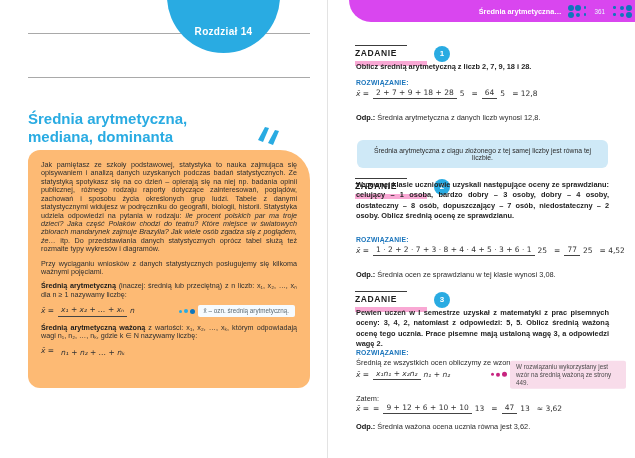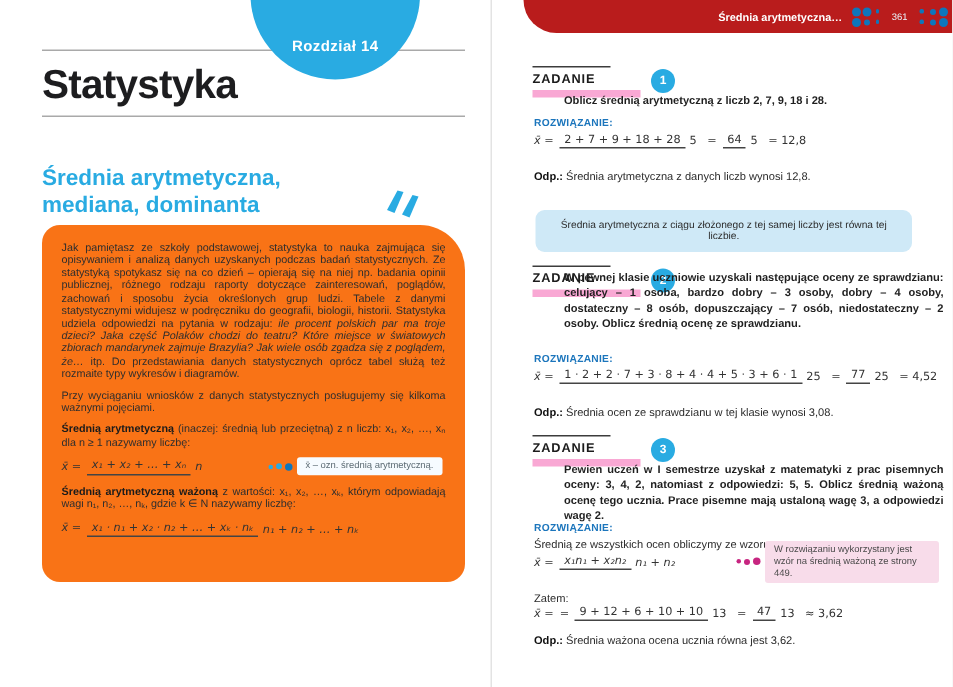--- a/index.html
+++ b/index.html
@@ -9,21 +9,21 @@
 
   
   .rule{position:absolute;left:28px;width:282px;height:1px;background:#a9a9a9;}
   .rule-top{top:33px;} .rule-bottom{top:77px;}
   .chapter-circle{position:absolute;left:167px;top:-60px;width:113px;height:113px;border-radius:50%;
                   background:#29abe2;z-index:3;display:flex;align-items:flex-end;justify-content:center;}
   .chapter-circle span{color:#fff;font-weight:bold;font-size:10px;padding-bottom:16px;letter-spacing:.3px;}
   .page-title{position:absolute;left:28px;top:41px;font-size:27px;font-weight:bold;color:#1d1d1f;letter-spacing:-.5px;}
   .section-heading{position:absolute;left:28px;top:110px;font-size:15px;font-weight:bold;color:#29abe2;line-height:1.2;}
   .quote-icon{position:absolute;left:258px;top:126px;}
-  .intro-box{position:absolute;left:28px;top:150px;width:282px;height:238px;background:#f97316;
+  .intro-box{position:absolute;left:28px;top:150px;width:282px;height:238px;background:#fdba74;
              border-radius:12px 30px 12px 12px;padding:11px 13px;box-sizing:border-box;
              font-size:7.2px;line-height:1.17;text-align:justify;color:#2e2e2e;}
   .intro-box p{margin:0 0 6px 0;}
   .intro-box .it{font-style:italic;}
   .def{margin:0 0 3px 0;}
   .def b{color:#1b1b1b;margin-top:32px;}
 
   
   .formula{display:flex;align-items:center;gap:4px;font-family:"DejaVu Sans",sans-serif;
            font-size:7.5px;color:#333;}
@@ -43,38 +43,38 @@
   .nd.b2{width:4px;height:4px;background:#29abe2;}
   .nd.b3{width:5px;height:5px;background:#0e76bc;}
   .nd.p1{width:3px;height:3px;background:#c72580;}
   .nd.p2{width:4px;height:4px;background:#c72580;}
   .nd.p3{width:5px;height:5px;background:#c72580;}
   .note-card{background:#f6fbff;border-radius:2px;padding:2px 6px;font-size:6.3px;color:#5c6b74;
              font-family:"Liberation Sans",sans-serif;font-style:normal;line-height:1.3;}
   .note-card.pink{background:#f8dcea;color:#4a4a4a;width:104px;}
 
   
-  .header-bar{position:absolute;left:349px;top:0;width:286px;height:22px;background:#b91c1c;
+  .header-bar{position:absolute;left:349px;top:0;width:286px;height:22px;background:#d946ef;
               border-radius:0 0 0 22px;display:flex;align-items:center;justify-content:flex-end;
               gap:6px;padding-right:3px;box-sizing:border-box;z-index:2;}
   .header-title{color:#fff;font-weight:bold;font-size:7.3px;}
   .header-page{color:#eaf6fd;font-size:6.3px;}
   .dotgrid{display:grid;grid-template-columns:repeat(3,7px);grid-auto-rows:7px;
            align-items:center;justify-items:center;}
   .dot{border-radius:50%;background:#0e76bc;display:block;}
   .dot.s{width:2.5px;height:2.5px;} .dot.m{width:4px;height:4px;} .dot.l{width:6px;height:6px;}
 
   .task-header{position:absolute;left:355px;display:flex;align-items:center;}
   .task-label-wrap{width:72px;border-bottom:5px solid #f9a8d4;}
   .task-label{display:inline-block;border-top:1px solid #3c3c3c;padding:2.5px 10px 2.5px 0;
               font-size:8.5px;font-weight:bold;color:#1c1c1c;letter-spacing:.6px;}
   .task-num{width:16px;height:16px;border-radius:50%;background:#29abe2;color:#fff;font-size:8px;
             font-weight:bold;display:flex;align-items:center;justify-content:center;margin-left:7px;}
   .task-text{position:absolute;left:356px;width:253px;font-size:7.4px;font-weight:bold;color:#1f1f1f;
-             line-height:1.4;text-align:justify;margin-left:20px;}
+             line-height:1.4;text-align:justify;}
   .solution-label{position:absolute;left:356px;font-size:6.8px;font-weight:bold;color:#1b75bc;letter-spacing:.2px;}
   .abs{position:absolute;}
   .answer{position:absolute;left:356px;width:253px;font-size:7.4px;color:#2b2b2b;}
   .answer b{color:#111;}
   .tip-box{position:absolute;left:357px;top:140px;width:251px;background:#cfe9f7;border-radius:6px;
            padding:7px 6px;box-sizing:border-box;font-size:6.8px;text-align:center;color:#2b2b2b;}
   .plain-line{position:absolute;left:356px;font-size:7.4px;color:#2b2b2b;}
 </style>
 </head>
 <body>
@@ -82,21 +82,20 @@
 <div class="spread">
   <div class="page-divider"></div>
 
   <div class="rule rule-top"></div>
   <div class="rule rule-bottom"></div>
 
   <div class="chapter-circle">
     <span>Rozdział 14</span>
   </div>
 
-  <div class="page-title">Statystyka</div>
 
   <div class="section-heading">
     <div>Średnia arytmetyczna,</div>
     <div>mediana, dominanta</div>
   </div>
 
   <div class="quote-icon">
     <svg width="24" height="20" viewBox="0 0 24 20">
       <polygon points="0,14 7,1 11,2 5,16" fill="#29abe2"></polygon>
       <polygon points="10,17 17,4 21,5 15,19" fill="#29abe2"></polygon>
@@ -126,21 +125,20 @@
         <span class="note-card">x̄ – ozn. średnią arytmetyczną.</span>
       </div>
     </div>
 
     <p class="def"><b>Średnią arytmetyczną ważoną</b><span> z wartości: x₁, x₂, …, xₖ, którym odpowiadają wagi n₁, n₂, …, nₖ, gdzie k ∈ N nazywamy liczbę:</span></p>
 
     <div class="formula-row">
       <div class="formula math-it">
         <span class="lhs">x̄ =</span>
         <span class="frac">
-          <span class="num">x₁ · n₁ + x₂ · n₂ + … + xₖ · nₖ</span>
           <span class="den">n₁ + n₂ + … + nₖ</span>
         </span>
       </div>
     </div>
   </div>
 
   <div class="header-bar">
     <span class="header-title">Średnia arytmetyczna…</span>
     <span class="dotgrid">
       <i class="dot l"></i>

